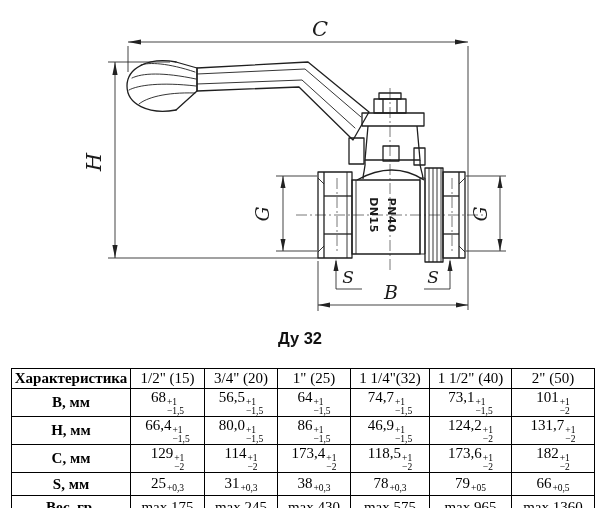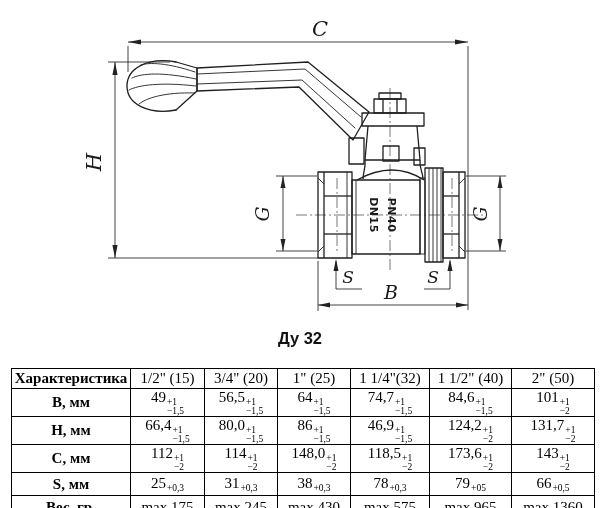--- a/index.html
+++ b/index.html
@@ -159,37 +159,37 @@
         <th>3/4" (20)</th>
         <th>1" (25)</th>
         <th>1 1/4"(32)</th>
         <th>1 1/2" (40)</th>
         <th>2" (50)</th>
       </tr>
     </thead>
     <tbody>
       <tr>
         <th>В, мм</th>
-        <td><span>49</span><span class="tol">
+        <td><span>68</span><span class="tol">
               <span>+1</span>
               <span>−1,5</span>
             </span></td>
         <td><span>56,5</span><span class="tol">
               <span>+1</span>
               <span>−1,5</span>
             </span></td>
         <td><span>64</span><span class="tol">
               <span>+1</span>
               <span>−1,5</span>
             </span></td>
         <td><span>74,7</span><span class="tol">
               <span>+1</span>
               <span>−1,5</span>
             </span></td>
-        <td><span>84,6</span><span class="tol">
+        <td><span>73,1</span><span class="tol">
               <span>+1</span>
               <span>−1,5</span>
             </span></td>
         <td><span>101</span><span class="tol">
               <span>+1</span>
               <span>−2</span>
             </span></td>
       </tr>
       <tr>
         <th>Н, мм</th>
@@ -213,41 +213,41 @@
               <span>+1</span>
               <span>−2</span>
             </span></td>
         <td><span>131,7</span><span class="tol">
               <span>+1</span>
               <span>−2</span>
             </span></td>
       </tr>
       <tr>
         <th>С, мм</th>
-        <td><span>112</span><span class="tol">
+        <td><span>129</span><span class="tol">
               <span>+1</span>
               <span>−2</span>
             </span></td>
         <td><span>114</span><span class="tol">
               <span>+1</span>
               <span>−2</span>
             </span></td>
-        <td><span>148,0</span><span class="tol">
+        <td><span>173,4</span><span class="tol">
               <span>+1</span>
               <span>−2</span>
             </span></td>
         <td><span>118,5</span><span class="tol">
               <span>+1</span>
               <span>−2</span>
             </span></td>
         <td><span>173,6</span><span class="tol">
               <span>+1</span>
               <span>−2</span>
             </span></td>
-        <td><span>143</span><span class="tol">
+        <td><span>182</span><span class="tol">
               <span>+1</span>
               <span>−2</span>
             </span></td>
       </tr>
       <tr>
         <th>S, мм</th>
         <td><span>25</span><span class="tol">
               <span>+0,3</span>
               <span></span>
             </span></td>

